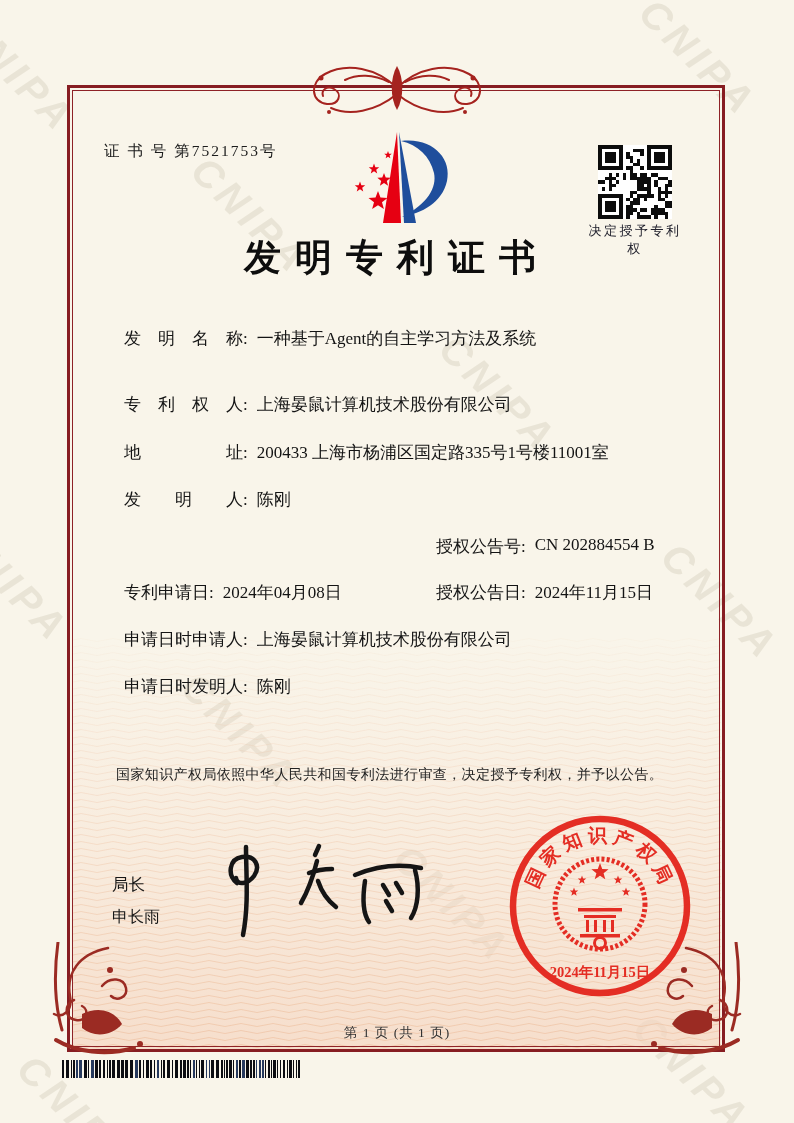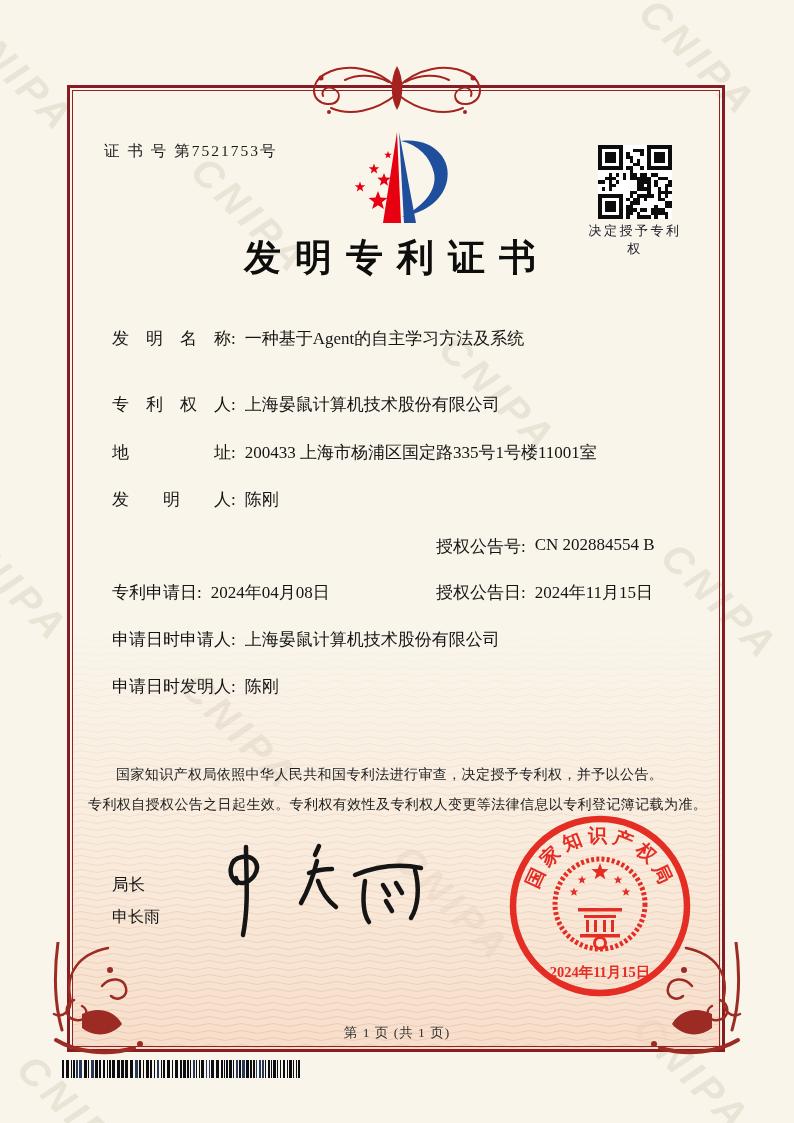--- a/index.html
+++ b/index.html
@@ -29,21 +29,21 @@
 
   .logo{position:absolute;left:338px;top:129px;z-index:4;}
 
   .qr{position:absolute;left:598px;top:145px;z-index:4;}
   .qr-caption{position:absolute;left:586px;top:222px;width:98px;text-align:center;
       font-size:13px;letter-spacing:2.5px;color:#22222e;z-index:4;}
 
   .title{position:absolute;left:0;top:233px;width:100%;text-align:center;
       font-size:37px;font-weight:bold;letter-spacing:14px;color:#0d0d0d;z-index:4;}
 
-  .row{position:absolute;left:112px;display:flex;font-size:17px;color:#141414;z-index:4;white-space:nowrap;}
+  .row{position:absolute;left:124px;display:flex;font-size:17px;color:#141414;z-index:4;white-space:nowrap;}
   .row .lab{white-space:pre;margin-right:9px;}
   .row.col2{left:436px;}
 
   .statement{position:absolute;left:88px;top:760px;width:620px;z-index:4;
       font-size:14px;letter-spacing:.4px;line-height:30px;color:#222;}
   .statement .l1{text-indent:2em;white-space:nowrap;}
   .statement .l2{white-space:nowrap;}
 
   .signer-title{position:absolute;left:112px;top:874px;font-size:16.5px;color:#161616;z-index:4;}
   .signer-name{position:absolute;left:112px;top:907px;font-size:16px;color:#161616;z-index:4;}
@@ -349,21 +349,20 @@
     <span class="lab">申请日时申请人:</span>
     <span class="val">上海晏鼠计算机技术股份有限公司</span>
   </div>
   <div class="row" style="top:675px">
     <span class="lab">申请日时发明人:</span>
     <span class="val">陈刚</span>
   </div>
 
   <div class="statement">
     <div class="l1">国家知识产权局依照中华人民共和国专利法进行审查，决定授予专利权，并予以公告。</div>
-    <div class="l2">专利权自授权公告之日起生效。专利权有效性及专利权人变更等法律信息以专利登记簿记载为准。</div>
   </div>
 
   <div class="signer-title">局长</div>
   <div class="signer-name">申长雨</div>
 
   <svg class="signature" width="210" height="100" viewBox="0 0 210 100">
     <g stroke="#151515" stroke-width="4.5" fill="none" stroke-linecap="round" stroke-linejoin="round">
       <path d="M22,40 C12,32 14,16 27,14 C40,12 46,23 39,33 C33,41 22,43 21,35"></path>
       <path d="M31,4 C31,30 34,62 28,92"></path>
       <path d="M100,12 L104,3"></path>

